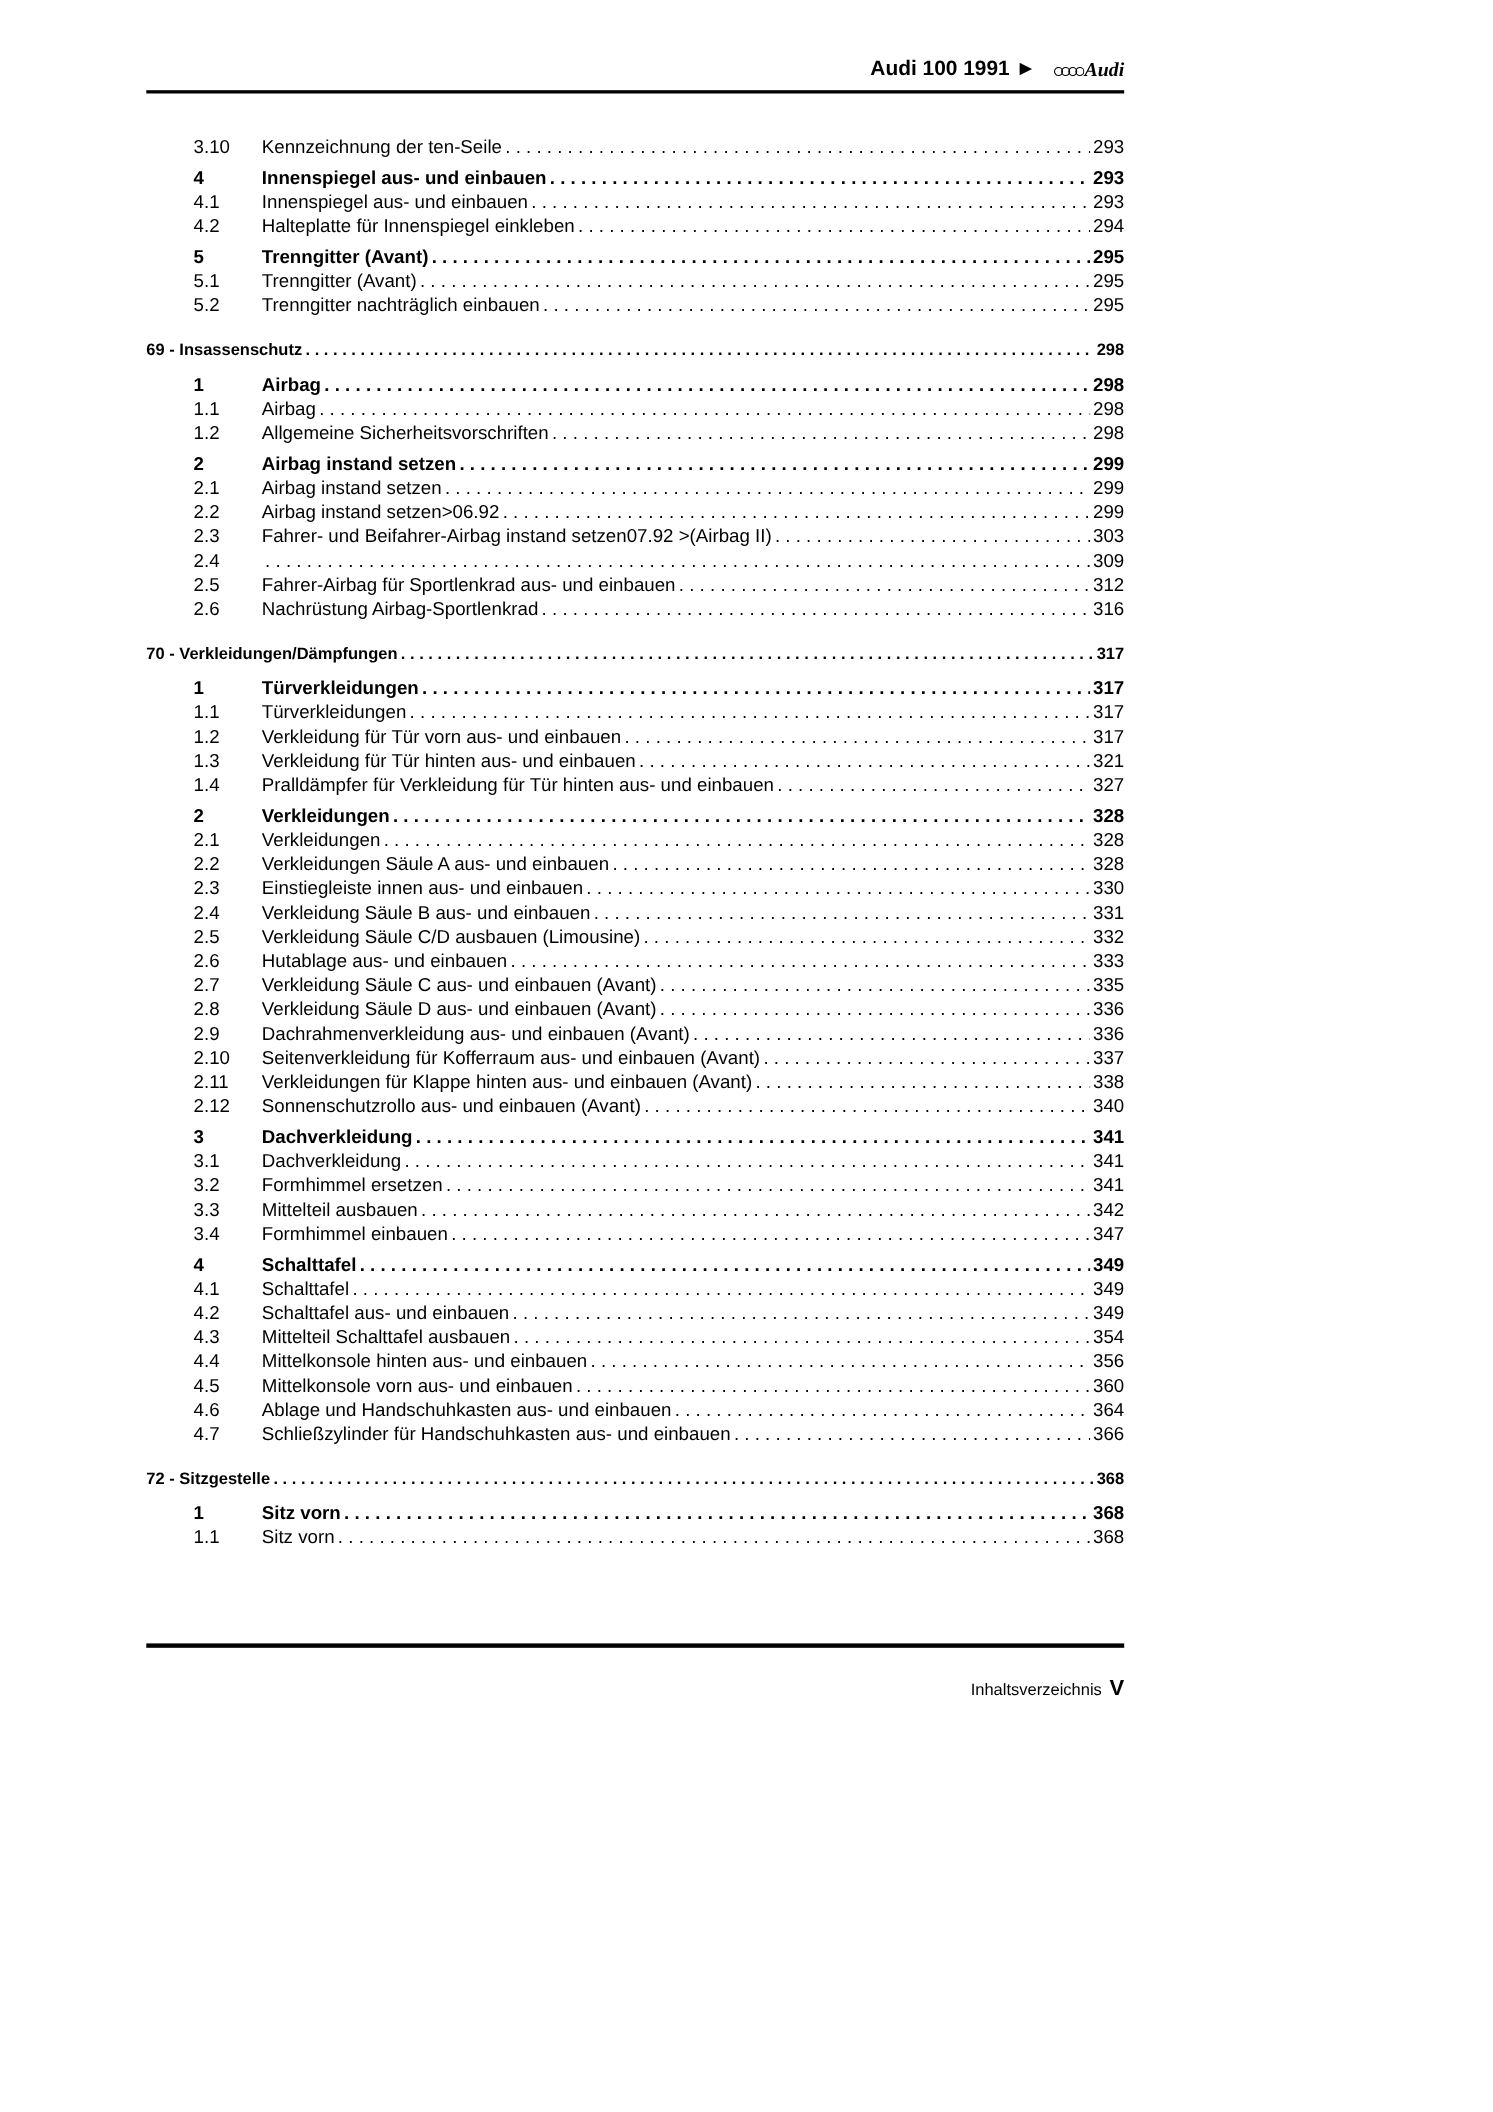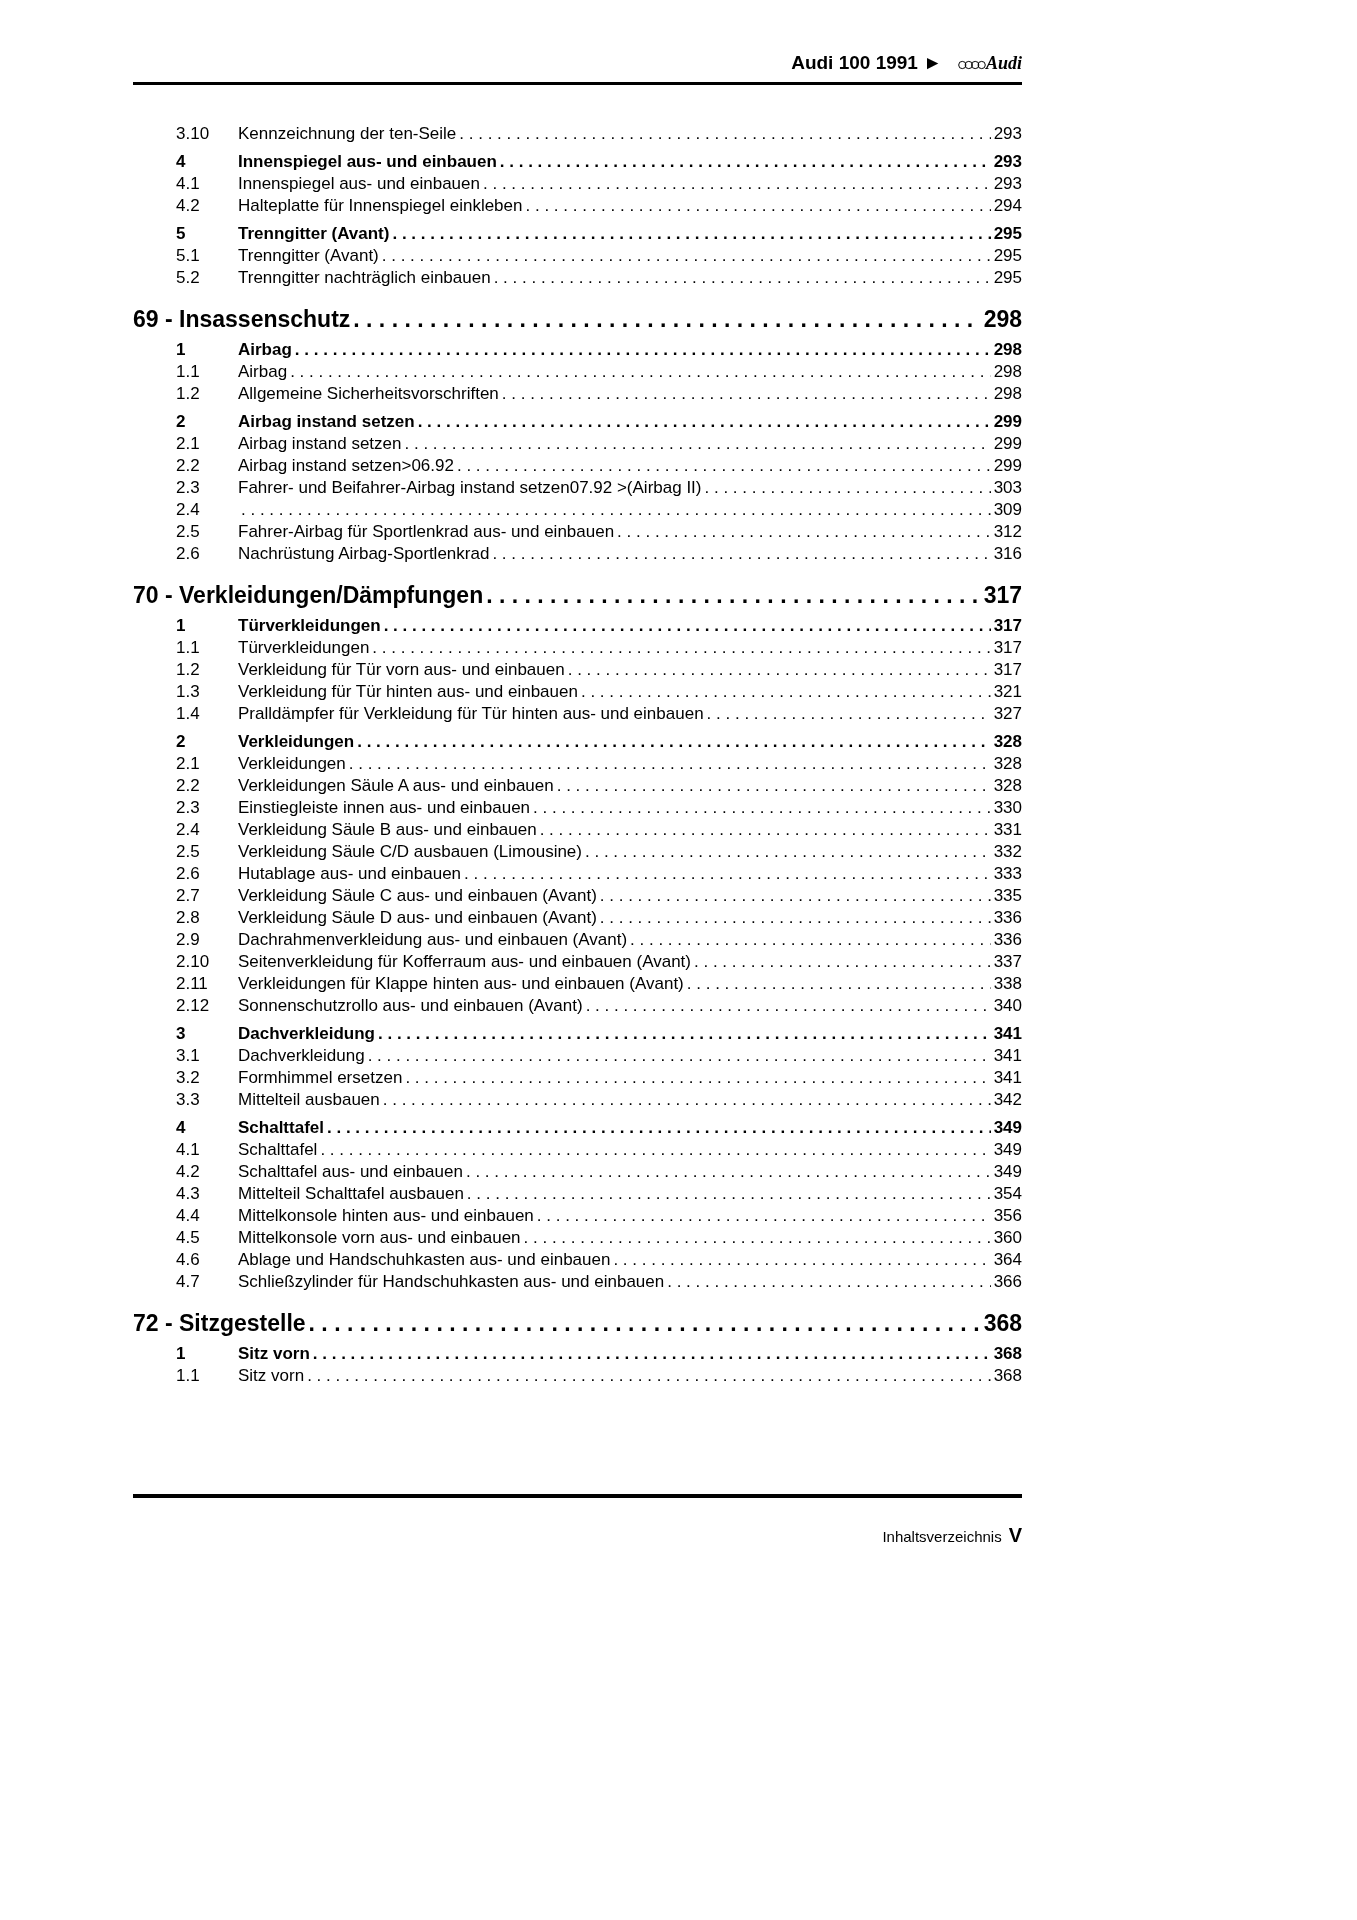--- a/index.html
+++ b/index.html
@@ -25,21 +25,21 @@
   }
   .header-rule { border:none; border-top:3px solid #000; margin-top:6px; }
 
   
   .toc { margin-top:38px; }
   .toc-row { display:flex; align-items:baseline; font-size:17px; line-height:22px; }
   .toc-row.sub, .toc-row.main { padding-left:43px; }
   .toc-row .num { flex:none; width:62px; }
   .toc-row.main { font-weight:bold; margin-top:6px; }
   .toc-row.chapter {
-    font-weight:bold; font-size:23px; line-height:28px;
+    font-weight:bold; font-size:15px; line-height:28px;
     margin-top:16px; margin-bottom:4px;
   }
   .toc-row .title { flex:none; white-space:nowrap; }
   .toc-row .dots { flex:1 1 auto; overflow:hidden; white-space:nowrap; margin:0 3px; }
   .toc-row .dots::before {
     content:" . . . . . . . . . . . . . . . . . . . . . . . . . . . . . . . . . . . . . . . . . . . . . . . . . . . . . . . . . . . . . . . . . . . . . . . . . . . . . . . . . . . . . . . . . . . . . . . . . . . . . . . . . . . . . . . . . . . . . . . .";
   }
   .toc-row .pg { flex:none; }
 
   
@@ -349,20 +349,26 @@
       <span class="pg">341</span>
     </div>
 
     <div class="toc-row sub">
       <span class="num">3.3</span>
       <span class="title">Mittelteil ausbauen</span>
       <span class="dots"></span>
       <span class="pg">342</span>
     </div>
 
+    <div class="toc-row sub">
+      <span class="num">3.4</span>
+      <span class="title">Formhimmel einbauen</span>
+      <span class="dots"></span>
+      <span class="pg">347</span>
+    </div>
 
     <div class="toc-row main">
       <span class="num">4</span>
       <span class="title">Schalttafel</span>
       <span class="dots"></span>
       <span class="pg">349</span>
     </div>
 
     <div class="toc-row sub">
       <span class="num">4.1</span>

